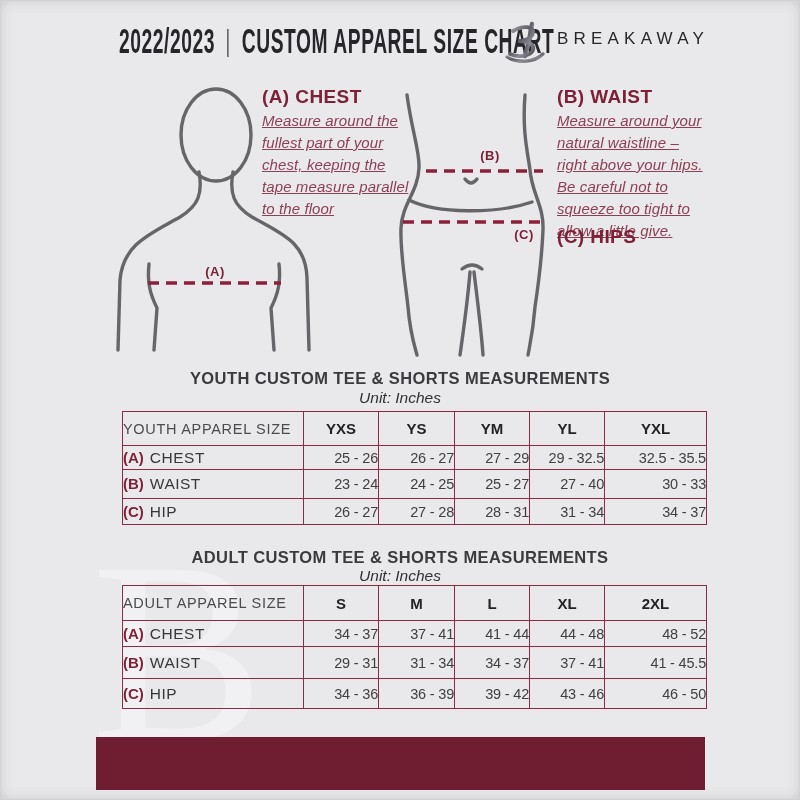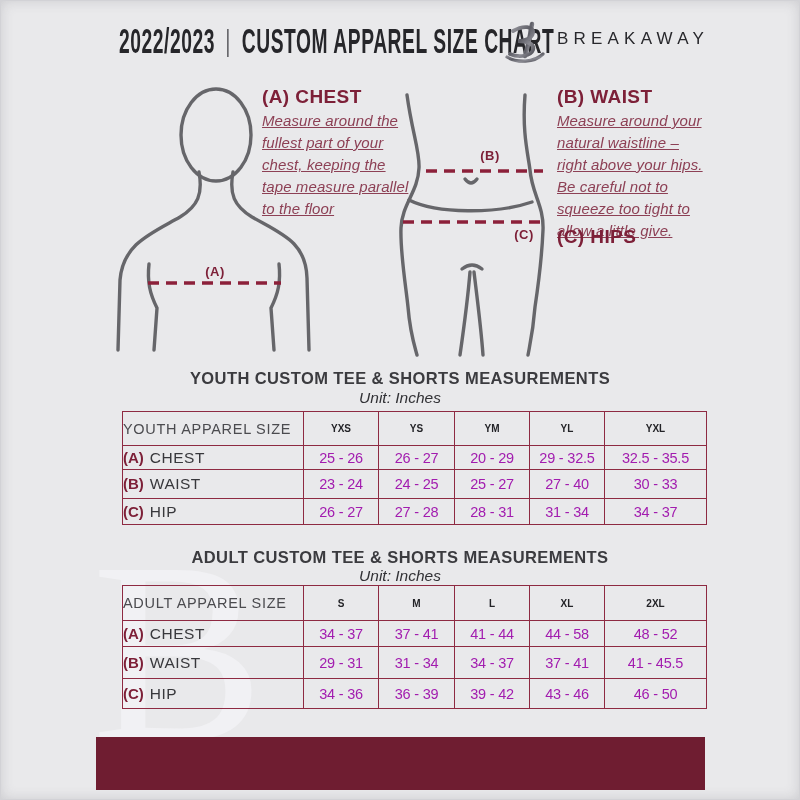--- a/index.html
+++ b/index.html
@@ -34,24 +34,24 @@
 
   
   .sec-title{left:0;width:800px;text-align:center;font-size:16.5px;font-weight:700;color:#3b3b3f;letter-spacing:.4px;}
   .sec-unit{left:0;width:800px;text-align:center;font-size:15.5px;font-style:italic;font-weight:500;color:#313135;}
 
   
   table.size{border-collapse:collapse;table-layout:fixed;width:584px;}
   table.size td{border:1.5px solid #8e2a42;padding:0;vertical-align:middle;background:transparent;}
   td.lbl{padding-left:15px;text-align:left;}
   .size-label{font-size:14.5px;color:#4b4b4f;letter-spacing:.7px;text-align:right;}
-  .size-code{font-size:10px;font-weight:700;color:#232327;text-align:center;}
+  .size-code{font-size:15px;font-weight:700;color:#232327;text-align:center;}
   .row-prefix{font-size:15px;font-weight:700;color:#7d2038;}
   .row-label{font-size:15.5px;color:#38383c;margin-left:6px;letter-spacing:.5px;}
-  .val{font-size:14.5px;color:#a21caf;text-align:center;letter-spacing:-.2px;}
+  .val{font-size:14.5px;color:#404040;text-align:right;letter-spacing:-.2px;}
 
   
   .watermark{
     left:92px;top:532px;font-family:"Liberation Serif",serif;font-size:258px;line-height:240px;
     color:#f1f1f4;z-index:0;user-select:none;
   }
   .footer-bar{left:96px;top:737px;width:609px;height:53px;background:#6f1d31;z-index:2;}
   .z1{z-index:1;}
 </style>
 </head>
@@ -143,21 +143,21 @@
       <td class="size-code">YXS</td>
       <td class="size-code">YS</td>
       <td class="size-code">YM</td>
       <td class="size-code">YL</td>
       <td class="size-code">YXL</td>
     </tr>
     <tr style="height:24px">
       <td class="lbl"><span class="row-prefix">(A)</span><span class="row-label">CHEST</span></td>
       <td class="val">25 - 26</td>
       <td class="val">26 - 27</td>
-      <td class="val">20 - 29</td>
+      <td class="val">27 - 29</td>
       <td class="val">29 - 32.5</td>
       <td class="val">32.5 - 35.5</td>
     </tr>
     <tr style="height:29px">
       <td class="lbl"><span class="row-prefix">(B)</span><span class="row-label">WAIST</span></td>
       <td class="val">23 - 24</td>
       <td class="val">24 - 25</td>
       <td class="val">25 - 27</td>
       <td class="val">27 - 40</td>
       <td class="val">30 - 33</td>
@@ -192,21 +192,21 @@
       <td class="size-code">M</td>
       <td class="size-code">L</td>
       <td class="size-code">XL</td>
       <td class="size-code">2XL</td>
     </tr>
     <tr style="height:26px">
       <td class="lbl"><span class="row-prefix">(A)</span><span class="row-label">CHEST</span></td>
       <td class="val">34 - 37</td>
       <td class="val">37 - 41</td>
       <td class="val">41 - 44</td>
-      <td class="val">44 - 58</td>
+      <td class="val">44 - 48</td>
       <td class="val">48 - 52</td>
     </tr>
     <tr style="height:32px">
       <td class="lbl"><span class="row-prefix">(B)</span><span class="row-label">WAIST</span></td>
       <td class="val">29 - 31</td>
       <td class="val">31 - 34</td>
       <td class="val">34 - 37</td>
       <td class="val">37 - 41</td>
       <td class="val">41 - 45.5</td>
     </tr>

